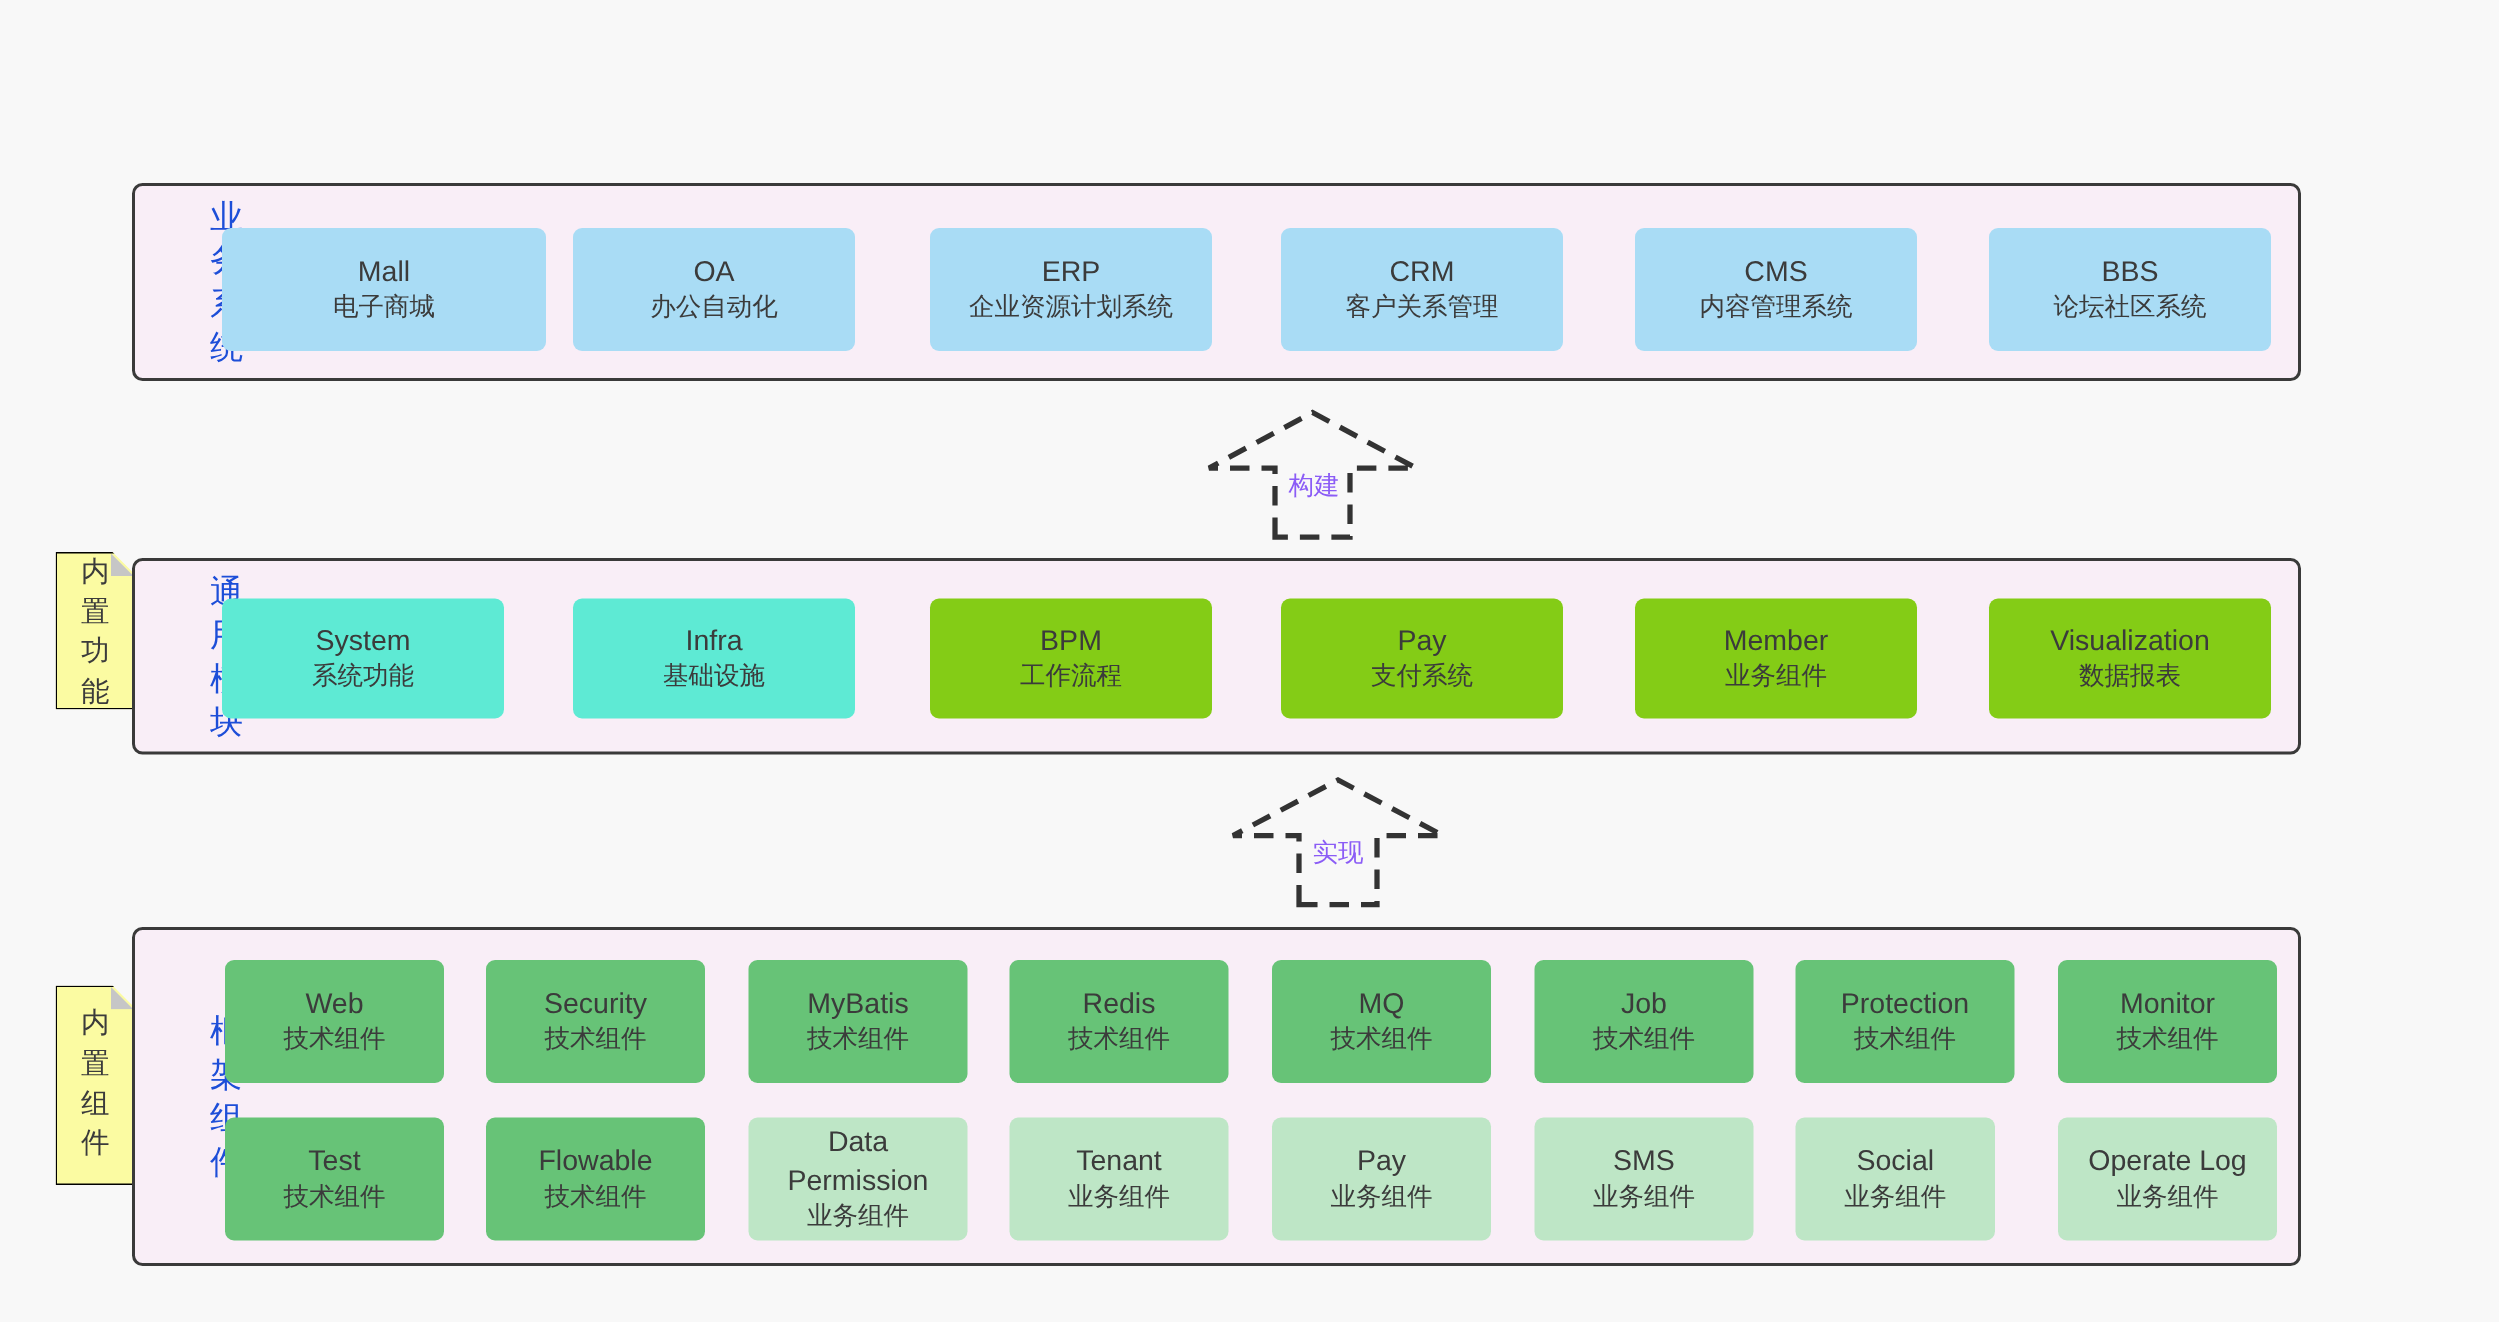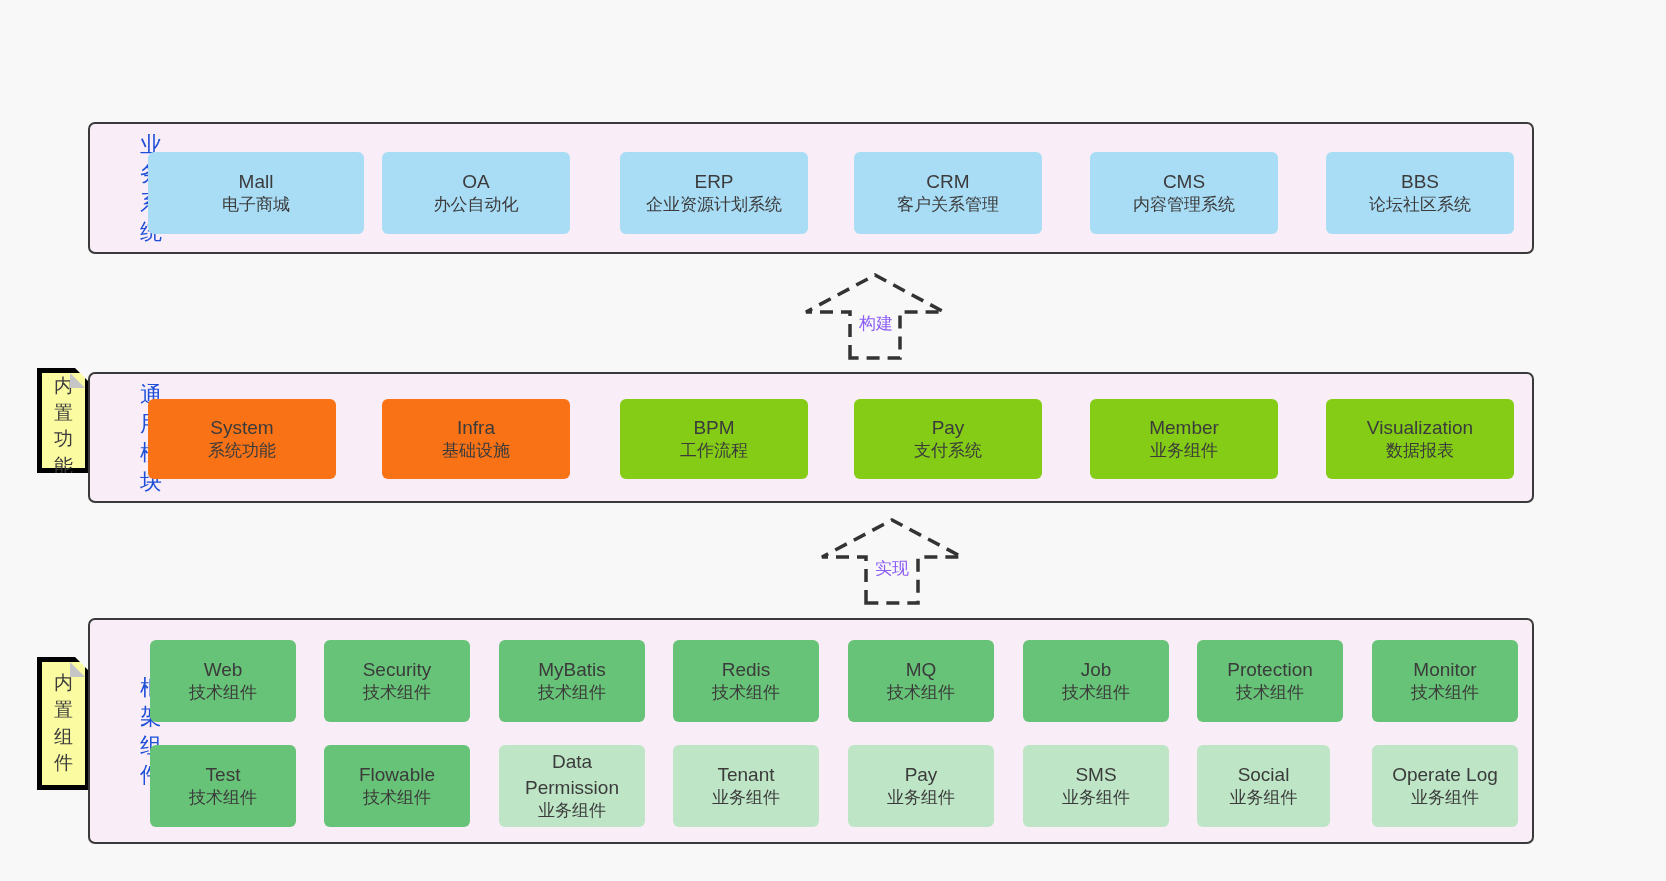--- a/index.html
+++ b/index.html
@@ -12,27 +12,27 @@
   .vlabel { position:absolute; left:12px; top:50%; transform:translateY(-50%);
             width:28px; font-size:22px; line-height:1.32; text-align:left;
             word-break:break-all; color:#1d4ed8;margin-left:38px; }
 
   .box { position:absolute; border-radius:6px; display:flex; flex-direction:column;
          align-items:center; justify-content:center; text-align:center;
          padding:2px 8px; box-sizing:border-box; }
   .bt { font-size:19px; line-height:1.35; }
   .bs { font-size:17px; line-height:1.35; }
   .blue   { background:#a9dcf5; }
-  .red    { background:#f97316; }
+  .red    { background:#5eead4; }
   .pink   { background:#84cc16; }
   .green  { background:#67c377; }
   .lgreen { background:#bee6c6; }
 
   .sticky { position:absolute; width:53px; background:#fbfba2;
-            border:5px solid #000000; box-sizing:border-box; display:flex;
+            border:1px solid #000000; box-sizing:border-box; display:flex;
             clip-path:polygon(0 0, calc(100% - 15px) 0, 100% 15px, 100% 100%, 0 100%); }
   .fold { position:absolute; top:0; right:0; width:15px; height:15px; background:#c6c6c6;
           clip-path:polygon(0 0, 100% 100%, 0 100%); }
   .sticky-label { margin:auto; width:22px; font-size:19px; line-height:1.4;
                   text-align:center; word-break:break-all; }
 
   .arrow { position:absolute; }
   .arrow svg { position:absolute; left:0; top:0; }
   .arrow-label { position:absolute; left:0; right:0; top:42px; text-align:center;
                  font-size:17px; color:#8b5cf6; }

